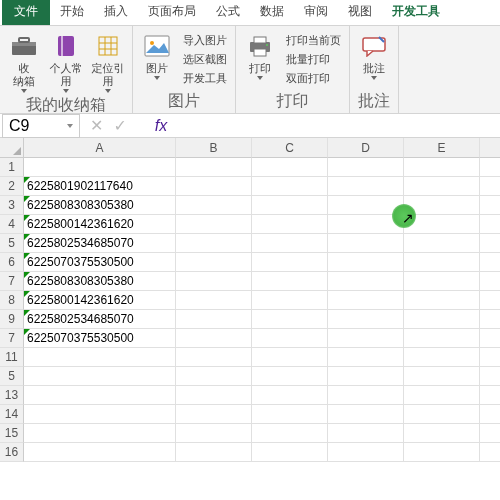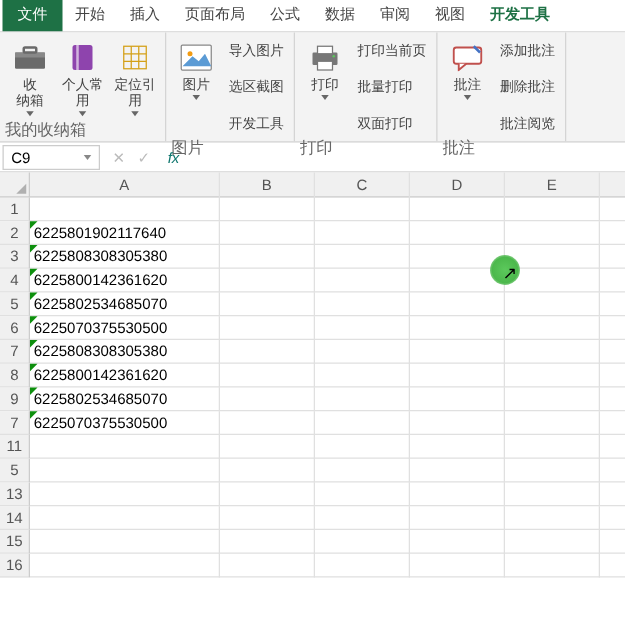--- a/index.html
+++ b/index.html
@@ -4,31 +4,31 @@
 <style>
 *{box-sizing:border-box;margin:0;padding:0;font-family:"Microsoft YaHei",sans-serif}
 body{width:500px;height:500px;overflow:hidden;background:#fff}
 .tabs{display:flex;align-items:flex-end;height:26px;background:#fff;font-size:12px;padding-left:2px;border-bottom:1px solid #d4d4d4}
 .tab{padding:5px 10px 5px;color:#444;cursor:pointer}
 .tab.file{background:#1e7145;color:#fff;padding:5px 12px}
 .tab.active{color:#1e7145;font-weight:bold}
 .ribbon{display:flex;height:88px;background:#f3f3f3;border-bottom:1px solid #d4d4d4}
 .group{display:flex;flex-direction:column;border-right:1px solid #d4d4d4;padding:2px 4px 0}
 .group-items{display:flex;flex:1;align-items:flex-start;gap:2px}
-.group-label{font-size:13px;color:#666;padding:2px 0 1px}
+.group-label{text-align:center;font-size:16px;color:#666;padding:2px 0 1px}
 .big-btn{display:flex;flex-direction:column;align-items:center;width:40px;padding-top:4px;cursor:pointer;font-size:11px;color:#444;line-height:13px;text-align:center}
 .big-btn .ico{width:28px;height:28px;margin-bottom:2px;display:flex;align-items:center;justify-content:center}
 .drop::after{content:"";display:block;margin:1px auto 0;width:0;height:0;border-left:3px solid transparent;border-right:3px solid transparent;border-top:4px solid #666}
-.stack{display:flex;flex-direction:column;gap:12px;padding-top:4px}
+.stack{display:flex;flex-direction:column;gap:2px;padding-top:4px}
 .small-btn{font-size:11px;color:#444;padding:1px 4px;cursor:pointer;white-space:nowrap}
-.namebox-row{display:flex;align-items:center;height:24px;border-bottom:1px solid #d4d4d4;font-size:12px}
+.namebox-row{display:flex;align-items:center;height:24px;border-bottom:1px solid #d4d4d4;font-size:16px}
 .namebox{width:78px;border:1px solid #ccc;margin:2px;padding:2px 6px;display:flex;justify-content:space-between;align-items:center;background:#fff}
 .nbdrop{width:0;height:0;border-left:3px solid transparent;border-right:3px solid transparent;border-top:4px solid #888}
 .fx-tools{display:flex;align-items:center;gap:10px;padding:0 8px;color:#bbb}
-.fx-lbl{font-style:italic;color:#0f766e;margin-left:4px}
+.fx-lbl{font-style:italic;color:#4c1d95;margin-left:18px}
 .sheet{display:flex;font-size:12px}
 .rowhdrs{display:flex;flex-direction:column}
 .corner{width:24px;height:20px;background:#f0f0f0;border-right:1px solid #ccc;border-bottom:1px solid #ccc;position:relative}
 .corner::after{content:"";position:absolute;right:2px;bottom:2px;width:0;height:0;border-right:8px solid #b0b0b0;border-top:8px solid transparent}
 .rowhdr{width:24px;height:19px;background:#f0f0f0;border-right:1px solid #ccc;border-bottom:1px solid #e0e0e0;text-align:center;color:#555;line-height:19px}
 .cols{display:flex;flex-direction:column;flex:1}
 .colrow{display:flex;height:20px}
 .colhdr{background:#f0f0f0;border-right:1px solid #e0e0e0;border-bottom:1px solid #ccc;text-align:center;color:#555;line-height:20px}
 .datarow{display:flex;height:19px}
 .cell{border-right:1px solid #e0e0e0;border-bottom:1px solid #e0e0e0;padding:0 3px;line-height:19px;white-space:nowrap;overflow:visible;position:relative;color:#000}
@@ -141,25 +141,20 @@
     <div class="group-items">
       <div class="big-btn drop">
         <span class="ico">
             <svg width="26" height="22">
               <rect x="2" y="3" width="22" height="13" rx="2" fill="#fff" stroke="#c0504d" stroke-width="1.5"></rect>
               <path d="M6 16 L6 21 L12 16" fill="#fff" stroke="#c0504d" stroke-width="1.5"></path>
               <path d="M18 2 L23 7" stroke="#4472c4" stroke-width="2"></path>
             </svg>
           </span>
         <span>批注</span>
-      </div>
-      <div class="stack">
-        <div class="small-btn">添加批注</div>
-        <div class="small-btn">删除批注</div>
-        <div class="small-btn">批注阅览</div>
       </div>
     </div>
     <div class="group-label">批注</div>
   </div>
 </div>
 
 <div class="namebox-row">
   <div class="namebox">
     <span>C9</span>
     <span class="nbdrop"></span>

